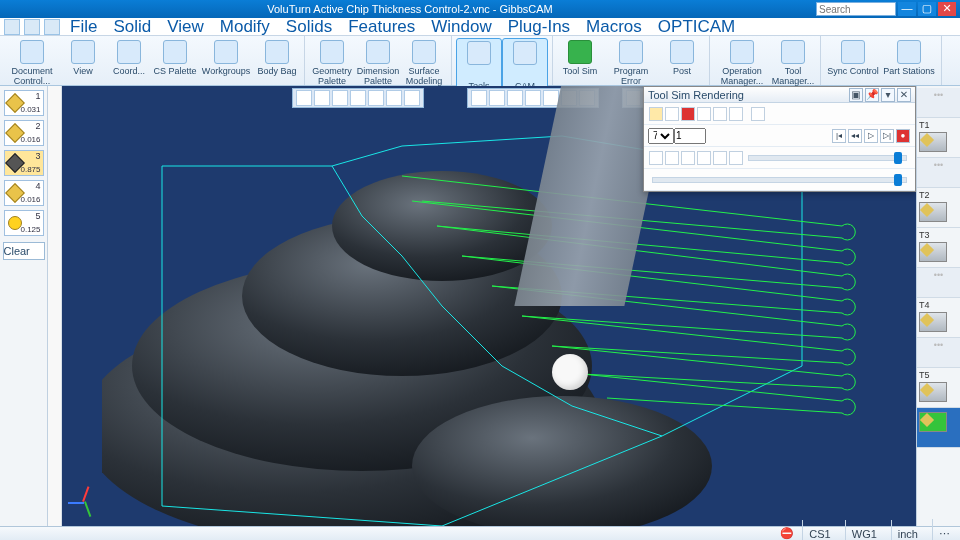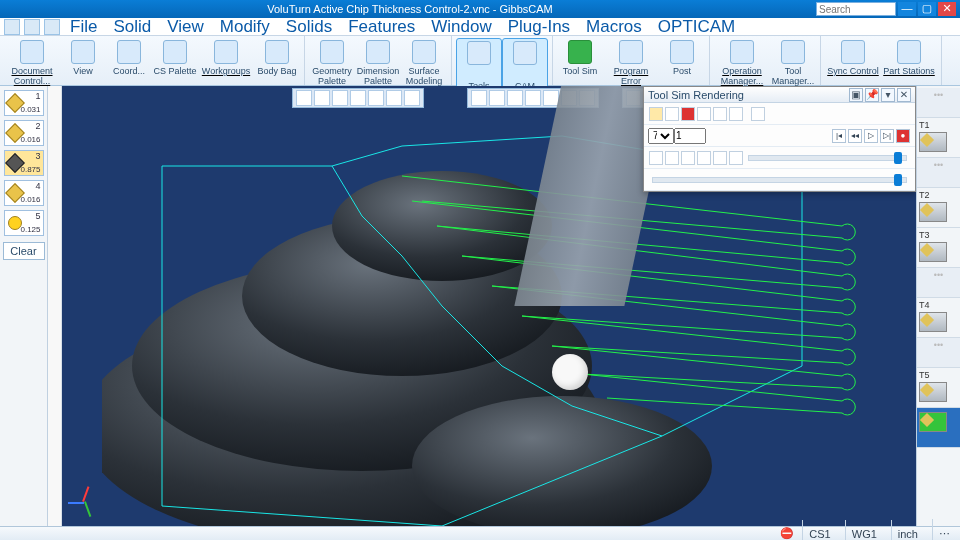--- a/index.html
+++ b/index.html
@@ -7,32 +7,32 @@
 .titlebar { height: 18px; background: linear-gradient(#0a7dd6,#0567b8); color: #fff; display: flex; align-items: center; padding: 8px 4px; }
 .titlebar .title { flex:1; text-align:center; font-size:11px; white-space:nowrap; overflow:hidden; }
 .titlebar .search { width: 80px; height: 14px; background:#fff; border:1px solid #7ab0e0; font-size:10px; padding:0 2px; color:#444;}
 .titlebar .winbtn { width:18px; height:14px; margin-left:2px; background:#1385de; color:#fff; text-align:center; line-height:13px; font-size:11px; cursor:pointer; }
 .menubar { height: 18px; background:#fff; border-bottom:1px solid #c7d6e6; display:flex; align-items:center; padding:0 2px; }
 .menubar .mitem { padding:0 8px; color:#0a5aa8; font-size:17px; cursor:pointer; }
 .menubar .micon { width:16px; height:16px; margin:0 2px; background:#d9e9f7; border:1px solid #9bc3e6; cursor:pointer; }
 .ribbon { height: 50px; background:linear-gradient(#f4f9fe,#e6eff8); border-bottom:1px solid #a9c6df; display:flex; }
 .rgroup { display:flex; flex-direction:row; align-items:flex-start; border-right:1px solid #c7d6e6; padding:2px 4px; }
 .rbtn { display:flex; flex-direction:column; align-items:center; width:46px; padding-top:2px; cursor:pointer; }
-.rbtn.wide { width:56px;text-decoration:underline;}
+.rbtn.wide { width:56px;}
 .rbtn .ico { width:24px; height:24px; background:#d8eafb; border:1px solid #89b6dc; border-radius:3px; }
 .rbtn .ico.green { background:#37b24d; border-color:#2a8f3b;}
 .rbtn .lbl { font-size:9px; color:#2a4b6a; text-align:center; line-height:10px; margin-top:2px; max-width:54px; }
 .rbtn.active { background:#d0ecff; border:1px solid #4aa3e6; border-radius:3px;gap:14px; }
 .workarea { position:absolute; top:86px; left:0; right:0; bottom:14px; display:flex; }
 .leftcol { width:48px; background:#f2f5f8; border-right:1px solid #c0d0e0; display:flex; flex-direction:column; align-items:center; padding-top:2px; }
 .tool-tile { width:40px; height:26px; margin:2px auto; background:#fff; border:1px solid #a0c0e0; position:relative; }
 .tool-tile .chip { position:absolute; left:3px; top:5px; width:14px; height:14px; transform:rotate(45deg); }
 .tool-tile .num { position:absolute; right:2px; top:0; font-size:9px; color:#334; }
 .tool-tile .val { position:absolute; right:2px; bottom:1px; font-size:8px; color:#334; }
-.clear-btn { width:42px; height:18px; margin-top:4px; background:#fff; border:1px solid #9bbad6; font-size:11px; color:#2a4b6a; text-align:center; line-height:16px; cursor:pointer;}
+.clear-btn { width:42px; height:18px; margin-top:4px; background:#fff; border:1px solid #9bbad6; font-size:11px; color:#2a4b6a; line-height:16px; cursor:pointer;}
 .leftgutter { width:14px; background:#f8f8f8; border-right:1px solid #d8e0e8; }
 .viewport { flex:1; position:relative; background:#1e3a6e; overflow:hidden; }
 .axis-gizmo { position:absolute; left:8px; bottom:8px; width:30px; height:30px; }
 .axis-gizmo .ax { position:absolute; width:2px; height:16px; top:14px; left:14px; transform-origin:top left; }
 .floatbar { position:absolute; top:2px; height:20px; background:rgba(230,240,252,0.95); border:1px solid #94b9db; display:flex; align-items:center; padding:0 2px; }
 .floatbar .fico { width:16px; height:16px; margin:0 1px; background:#fff; border:1px solid #b0cbe6; cursor:pointer; }
 .rightcol { width:44px; background:#f2f5f8; border-left:1px solid #c0d0e0; display:flex; flex-direction:column; padding-top:2px;}
 .rightcol .ttrack { height:40px; border-bottom:1px solid #d0dbe6; padding:2px; font-size:9px; color:#333;}
 .rightcol .ttrack .tname { font-size:9px; }
 .rightcol .ttrack .tinsert { width:28px; height:20px; margin-top:2px; background:linear-gradient(#dfe4ea,#b0b8c0); border:1px solid #888; position:relative;}

